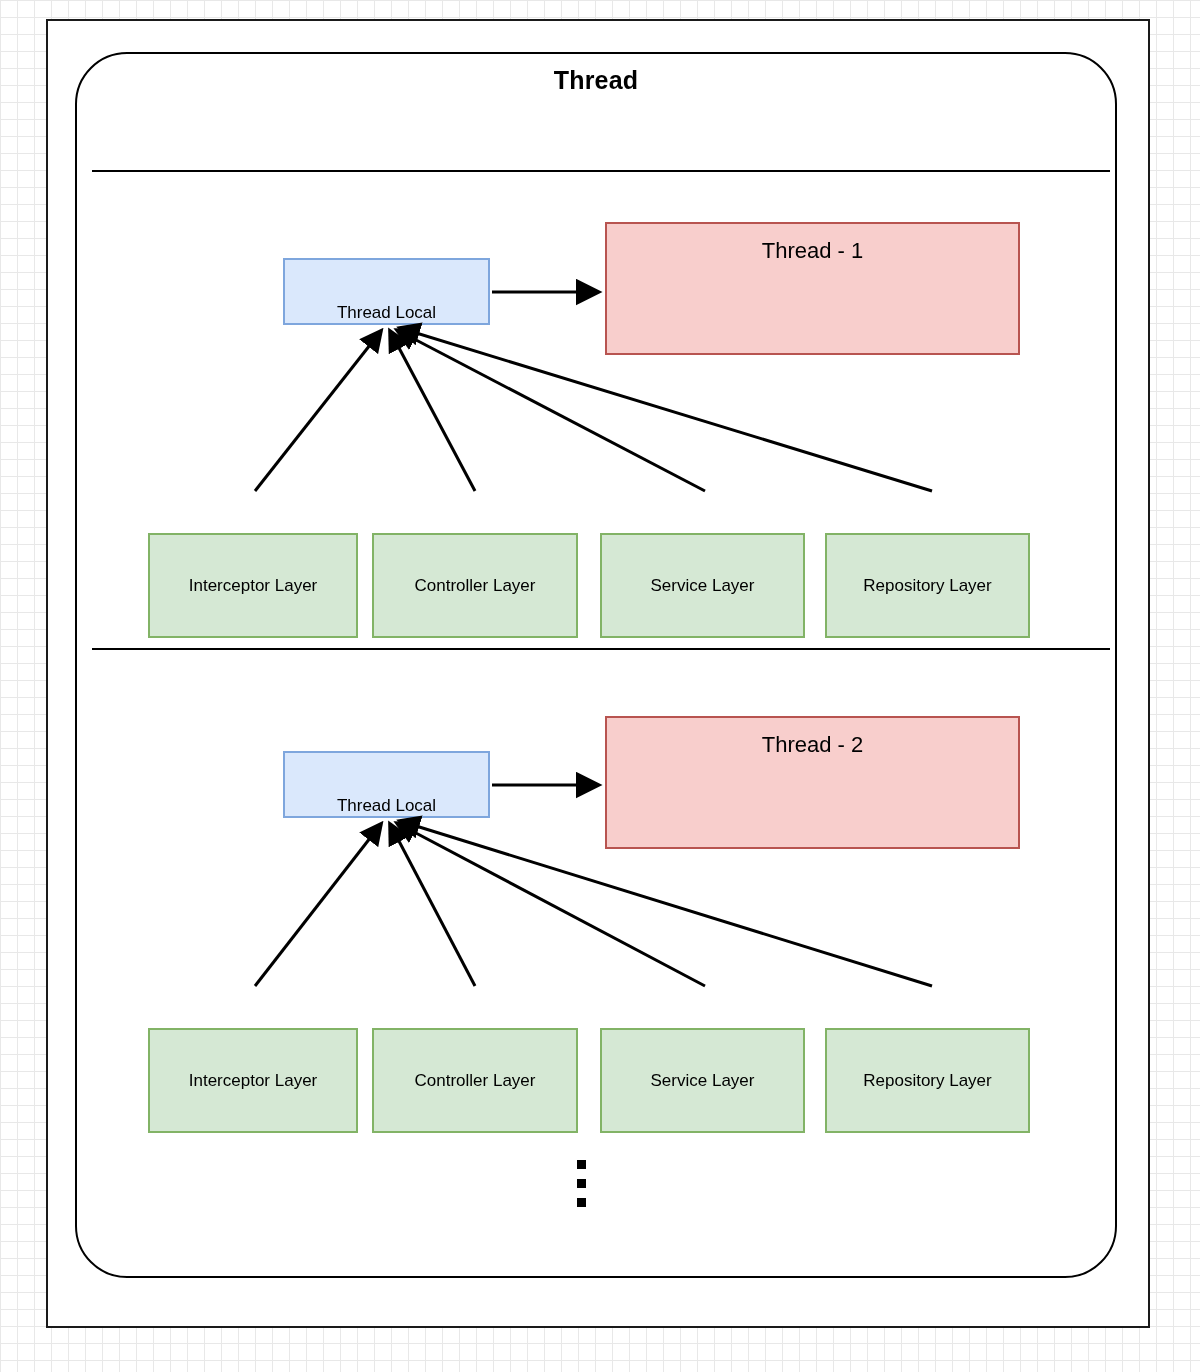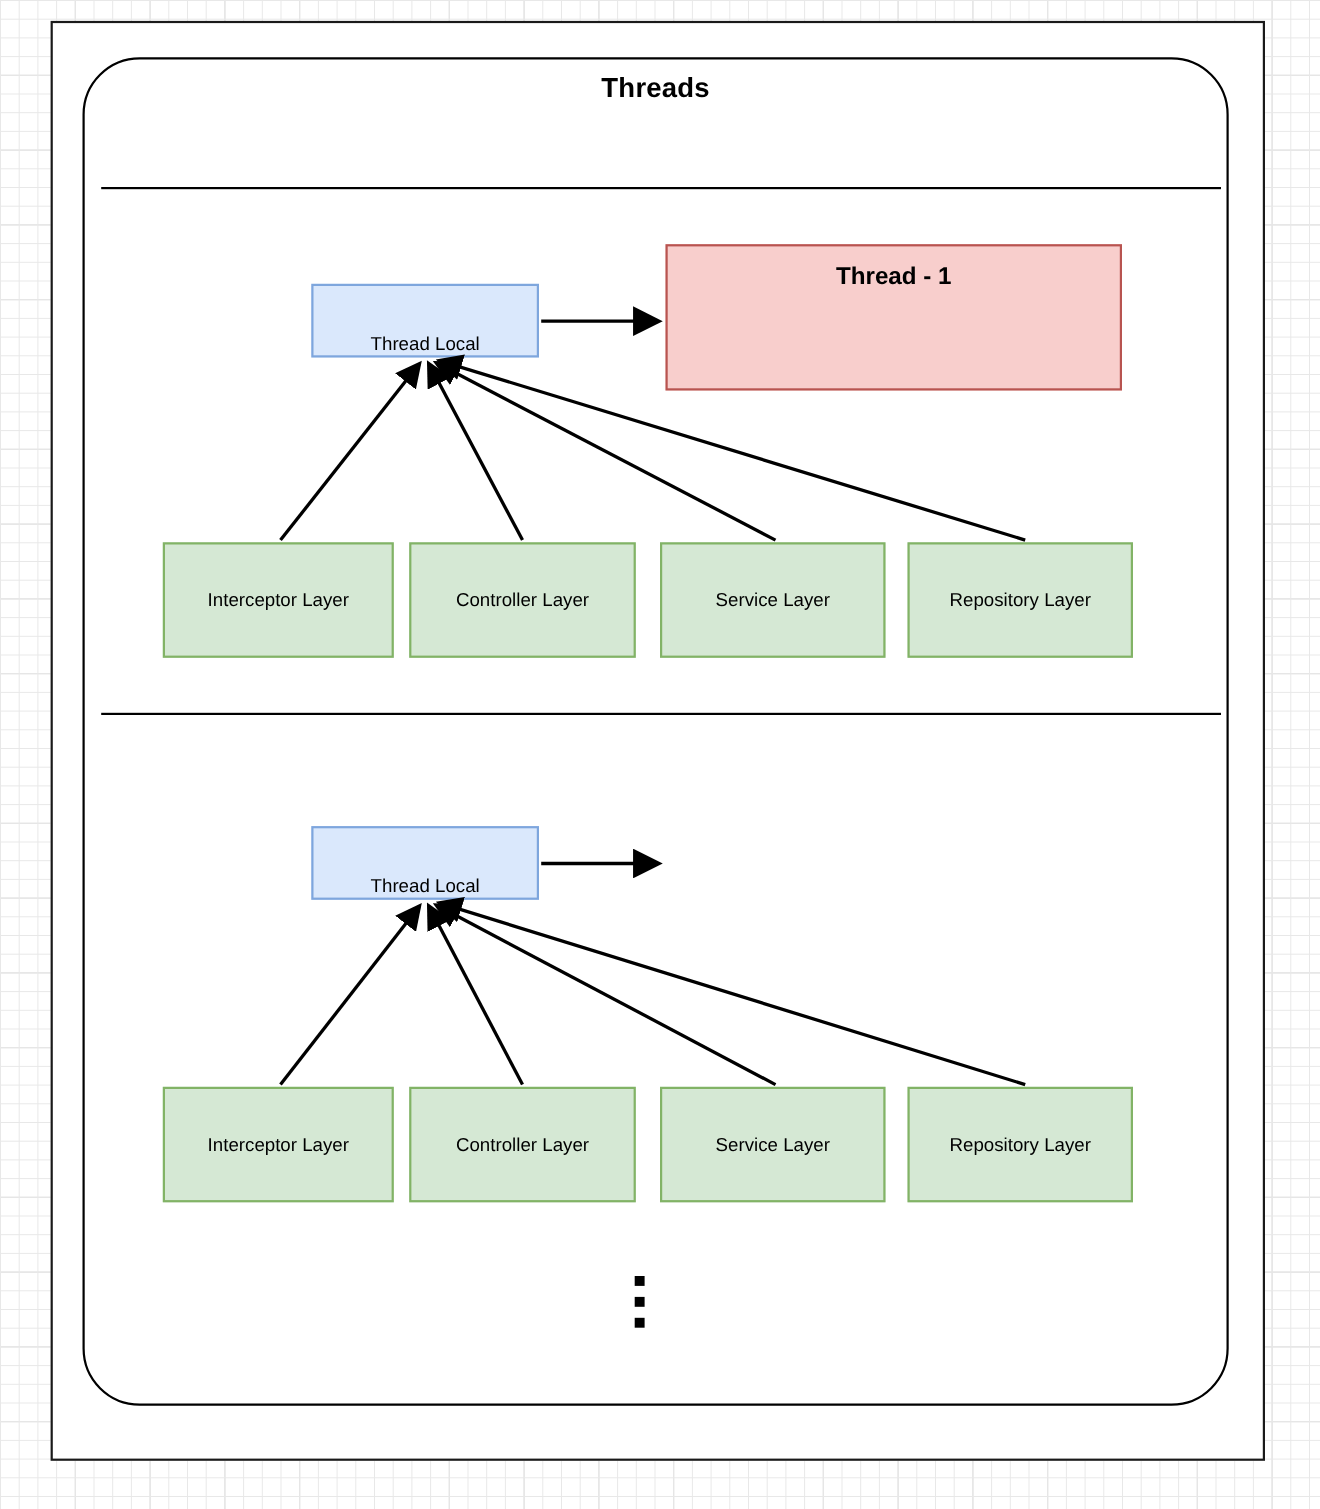--- a/index.html
+++ b/index.html
@@ -93,31 +93,32 @@
   }
 
   .box-blue {
     background: #dae8fc;
     border: 2px solid #7ea6dd;
     align-items: flex-end;
   }
   .box-green {
     background: #d5e8d4;
     border: 2px solid #82b366;
+    margin-top: 40px;
   }
   .box-red {
     background: #f8cecc;
     border: 2px solid #b85450;
     display: block;
   }
 
   .thread-heading {
     text-align: center;
     font-size: 22px;
-    font-weight: bold;
+    font-weight: normal;
     color: #000000;
     margin-top: 14px;
   }
 
   
   #arrows {
     position: absolute;
     left: 0;
     top: 0;
     width: 1200px;
@@ -144,21 +145,21 @@
 </style>
 </head>
 <body>
 
 <div id="canvas">
 
   <div id="page-rect"></div>
 
   <div id="threads-frame"></div>
 
-  <div id="threads-title">Threads</div>
+  <div id="threads-title">Thread</div>
 
   <div class="divider" id="divider-1"></div>
   <div class="divider" id="divider-2"></div>
 
   <div class="box box-blue" style="left:283px; top:258px; width:207px; height:67px;">
     <span>Thread Local</span>
   </div>
 
   <div class="box box-red" style="left:605px; top:222px; width:415px; height:133px;">
     <div class="thread-heading">Thread - 1</div>
@@ -175,20 +176,24 @@
     <span>Service Layer</span>
   </div>
   <div class="box box-green" style="left:825px; top:493px; width:205px; height:105px;">
     <span>Repository Layer</span>
   </div>
 
   <div class="box box-blue" style="left:283px; top:751px; width:207px; height:67px;">
     <span>Thread Local</span>
   </div>
 
+  <div class="box box-red" style="left:605px; top:716px; width:415px; height:133px;">
+    <div class="thread-heading">Thread - 2</div>
+
+  </div>
 
   <div class="box box-green" style="left:148px; top:988px; width:210px; height:105px;">
     <span>Interceptor Layer</span>
   </div>
   <div class="box box-green" style="left:372px; top:988px; width:206px; height:105px;">
     <span>Controller Layer</span>
   </div>
   <div class="box box-green" style="left:600px; top:988px; width:205px; height:105px;">
     <span>Service Layer</span>
   </div>

